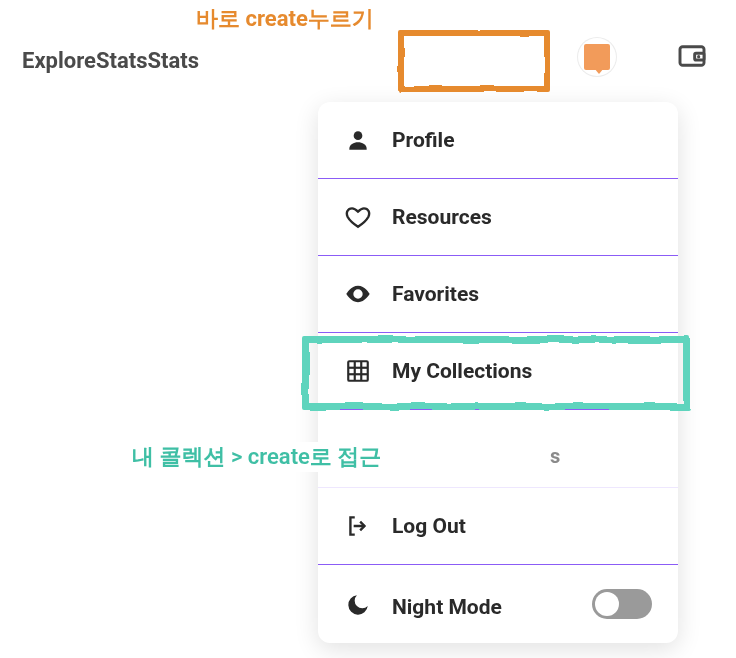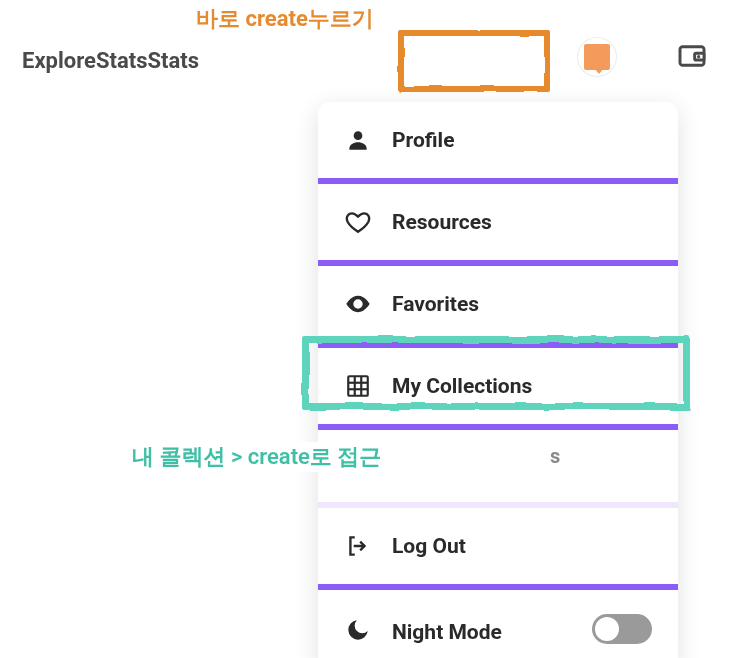--- a/index.html
+++ b/index.html
@@ -136,21 +136,21 @@
       border-radius: 12px;
       box-shadow: 0 6px 24px rgba(0,0,0,0.12);
       z-index: 10;
       overflow: hidden;
     }
     .menu-item {
       display: flex;
       align-items: center;
       gap: 20px;
       padding: 24px 26px;
-      border-bottom: 6px solid #8b5cf6;
+      border-bottom: 1px solid #8b5cf6;
       cursor: pointer;
     }
     .menu-item:last-child {
       border-bottom: none;
       align-items: flex-end;
     }
     .menu-label {
       font-size: 21px;
       font-weight: 700;
       color: #2a2a2a;

